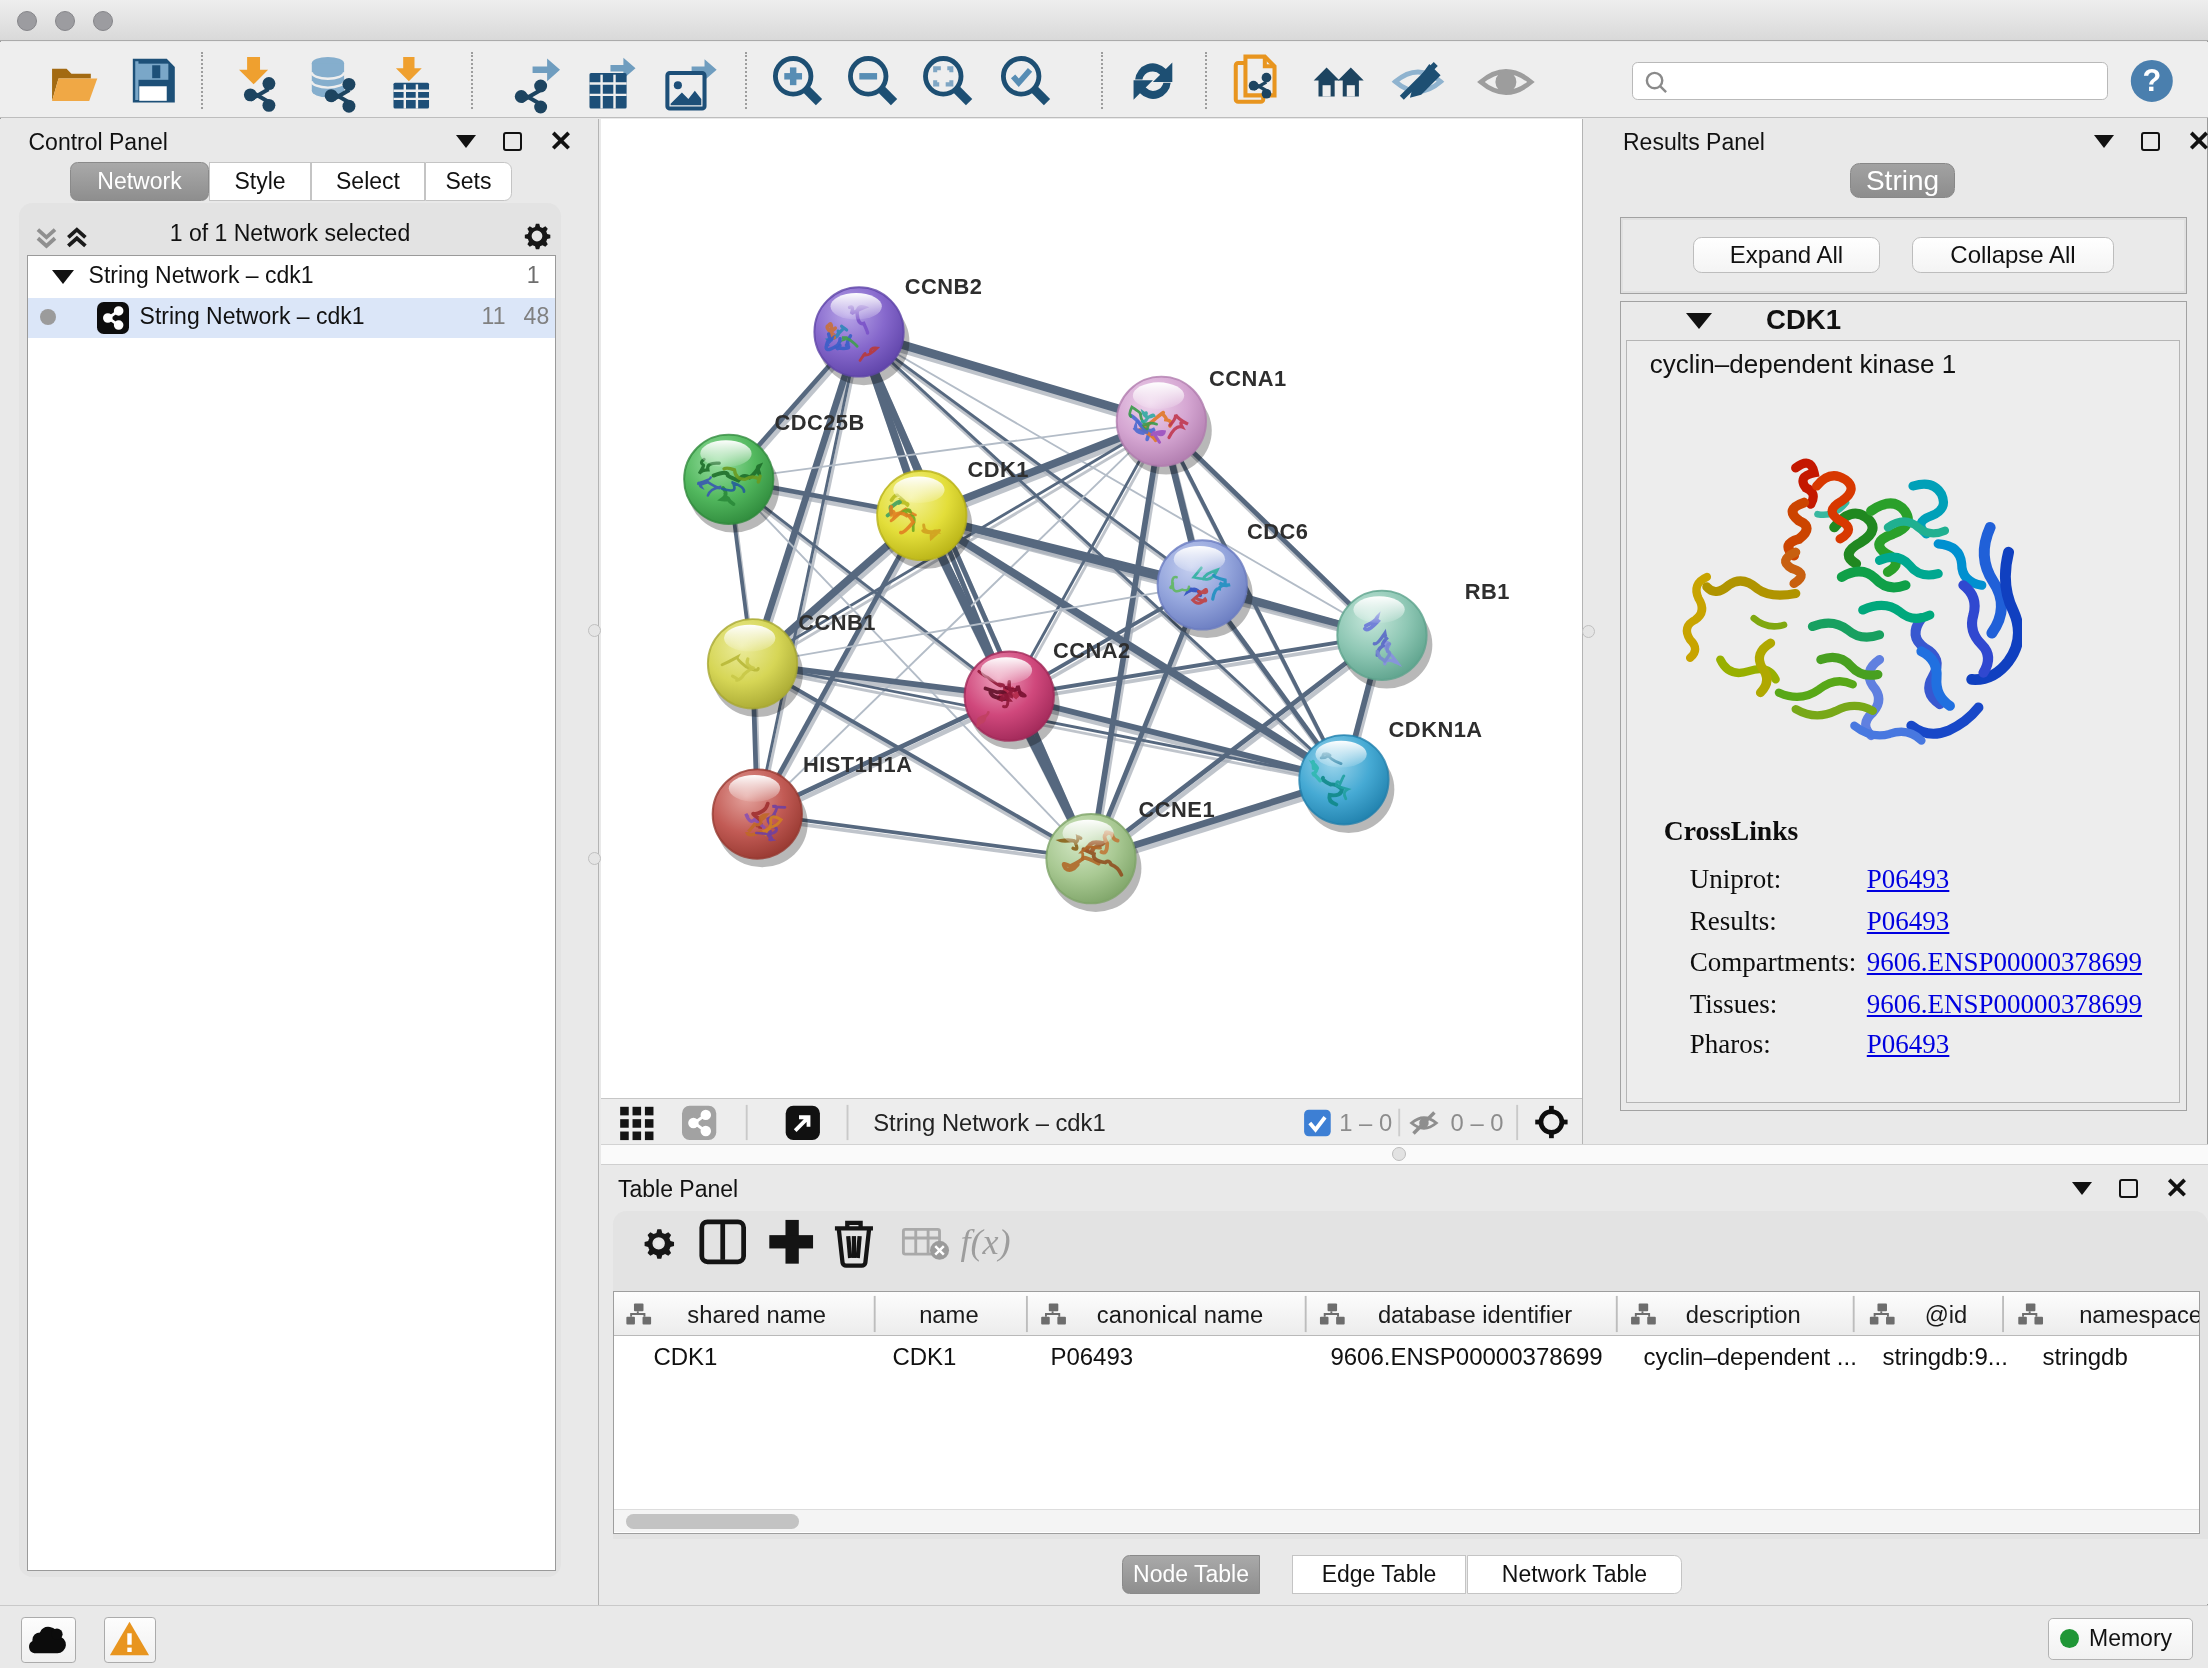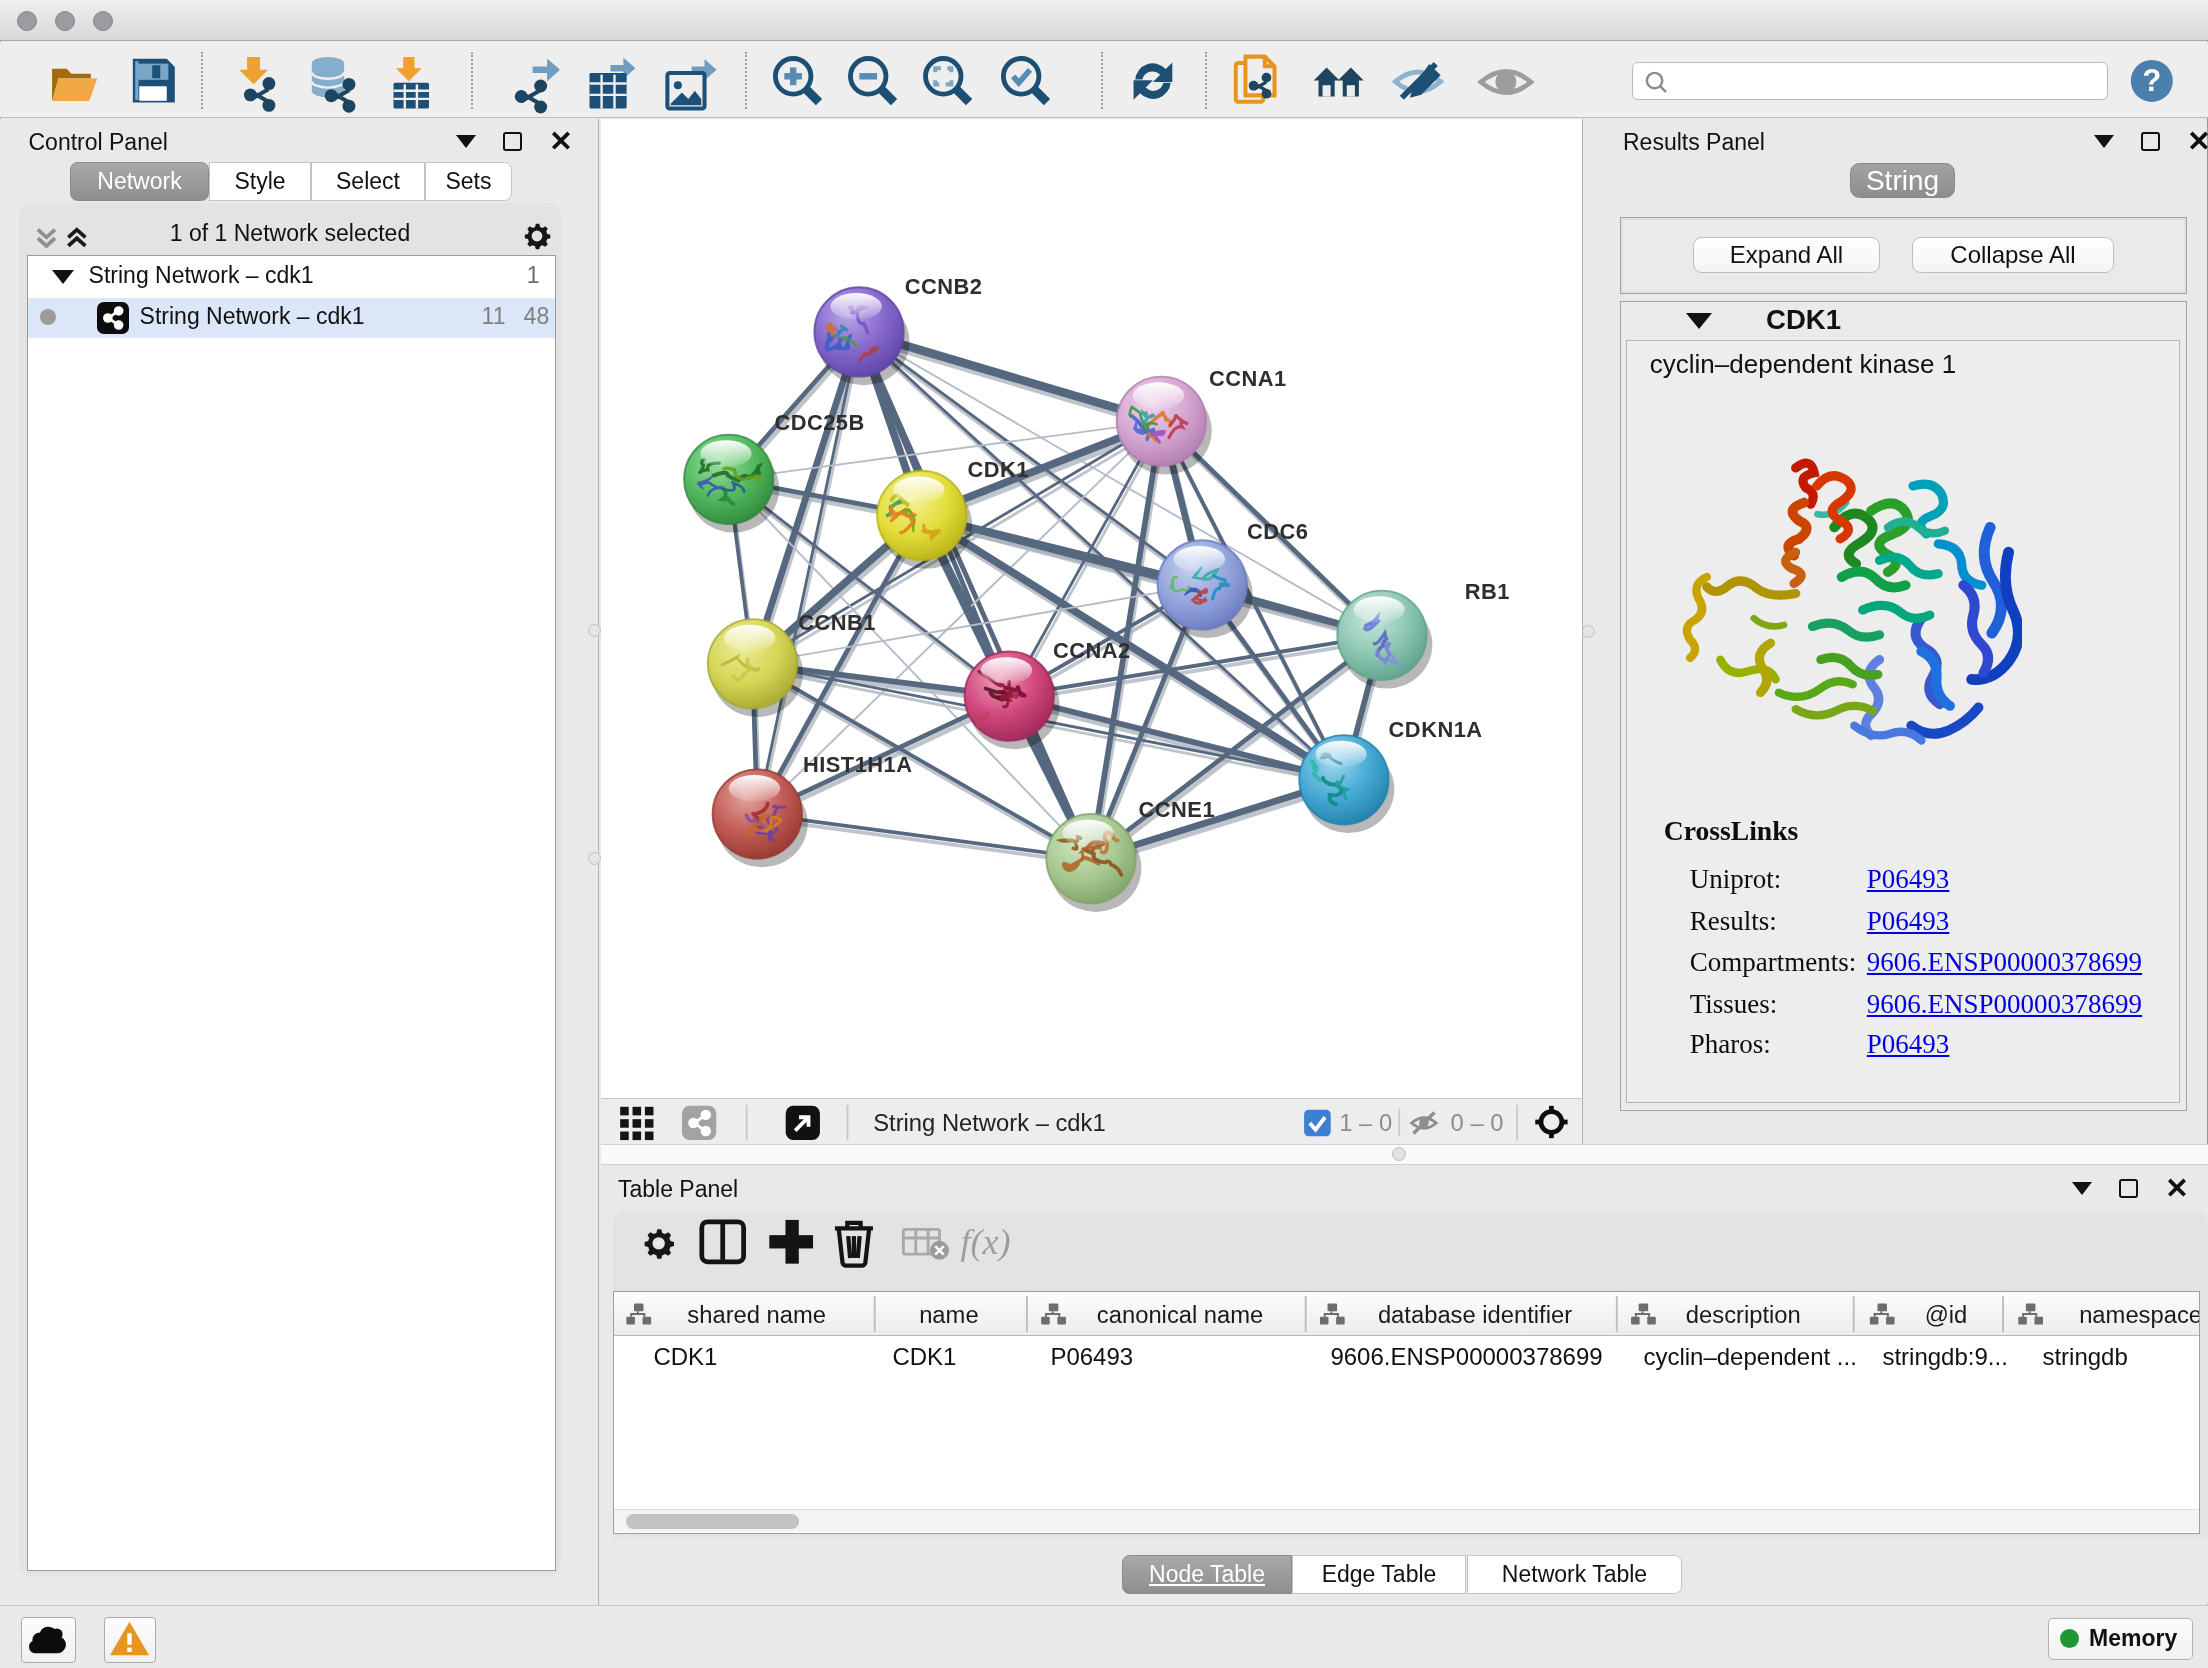--- a/index.html
+++ b/index.html
@@ -788,21 +788,21 @@
       <div class="abs" style="left:716px; top:4.8px;">9606.ENSP00000378699</div>
       <div class="abs" style="left:1029px; top:4.8px;">cyclin–dependent ...</div>
       <div class="abs" style="left:1268px; top:4.8px;">stringdb:9...</div>
       <div class="abs" style="left:1428px; top:4.8px;">stringdb</div>
     </div>
     <div class="abs" style="left:0; top:217px; width:100%; height:23px; background:#f4f4f4; border-top:1px solid #ddd;">
       <div class="abs" style="left:11.4px; top:3.8px; width:173px; height:15px; background:#c3c3c3; border-radius:7.6px;"></div>
     </div>
   </div>
 
-  <div class="tabbtn tabsel" style="left:521px; top:390px; width:170px; border-radius:7.6px 0 0 7.6px;text-decoration:underline;">Node Table</div>
+  <div class="tabbtn tabsel" style="left:521px; top:390px; width:138px; border-radius:7.6px 0 0 7.6px;">Node Table</div>
   <div class="tabbtn" style="left:691px; top:390px; width:174px;">Edge Table</div>
   <div class="tabbtn" style="left:866px; top:390px; width:215px; border-radius:0 7.6px 7.6px 0;">Network Table</div>
 </div>
 
 <div class="abs" style="left:588px; top:624px; width:13.3px; height:13.3px; border-radius:50%; background:#e5e5e5; border:1px solid #c0c0c0;"></div>
 <div class="abs" style="left:588px; top:852px; width:13.3px; height:13.3px; border-radius:50%; background:#e5e5e5; border:1px solid #c0c0c0;"></div>
 <div class="abs" style="left:1582px; top:625px; width:13.3px; height:13.3px; border-radius:50%; background:#e5e5e5; border:1px solid #c0c0c0;"></div>
 
 <div class="abs" id="statusbar">
   <div class="abs" style="left:21px; top:10.5px; width:55px; height:46px; background:linear-gradient(#fdfdfd,#f0f0f0); border:1.9px solid #ababab; border-radius:3.8px;">
@@ -811,18 +811,18 @@
         <circle cx="37" cy="17" r="6" fill="#0c0c0c"></circle>
       </svg>
   </div>
   <div class="abs" style="left:104px; top:10.5px; width:52px; height:46px; background:linear-gradient(#fdfdfd,#f0f0f0); border:1.9px solid #ababab; border-radius:3.8px;">
     <svg width="49" height="42" viewBox="0 0 51 44">
         <path fill="#e8951f" d="M25.5 4 L46 39 H5 Z"></path>
         <rect x="23.2" y="16" width="4.6" height="12" fill="#fff"></rect>
         <rect x="23.2" y="31" width="4.6" height="4.6" fill="#fff"></rect>
       </svg>
   </div>
-  <div class="abs" style="left:2048px; top:12.4px; width:145px; height:42px; background:linear-gradient(#fdfdfd,#f1f1f1); border:1.9px solid #b2b2b2; border-radius:4.8px;font-weight:bold;">
+  <div class="abs" style="left:2048px; top:12.4px; width:145px; height:42px; background:linear-gradient(#fdfdfd,#f1f1f1); border:1.9px solid #b2b2b2; border-radius:4.8px;">
     <div class="abs" style="left:11.4px; top:9.5px; width:19px; height:19px; border-radius:50%; background:#1f9636;"></div>
     <div class="abs" style="left:40px; top:5.7px; font-size:23px; color:#111;">Memory</div>
   </div>
 </div>
 
 
 </body></html>

